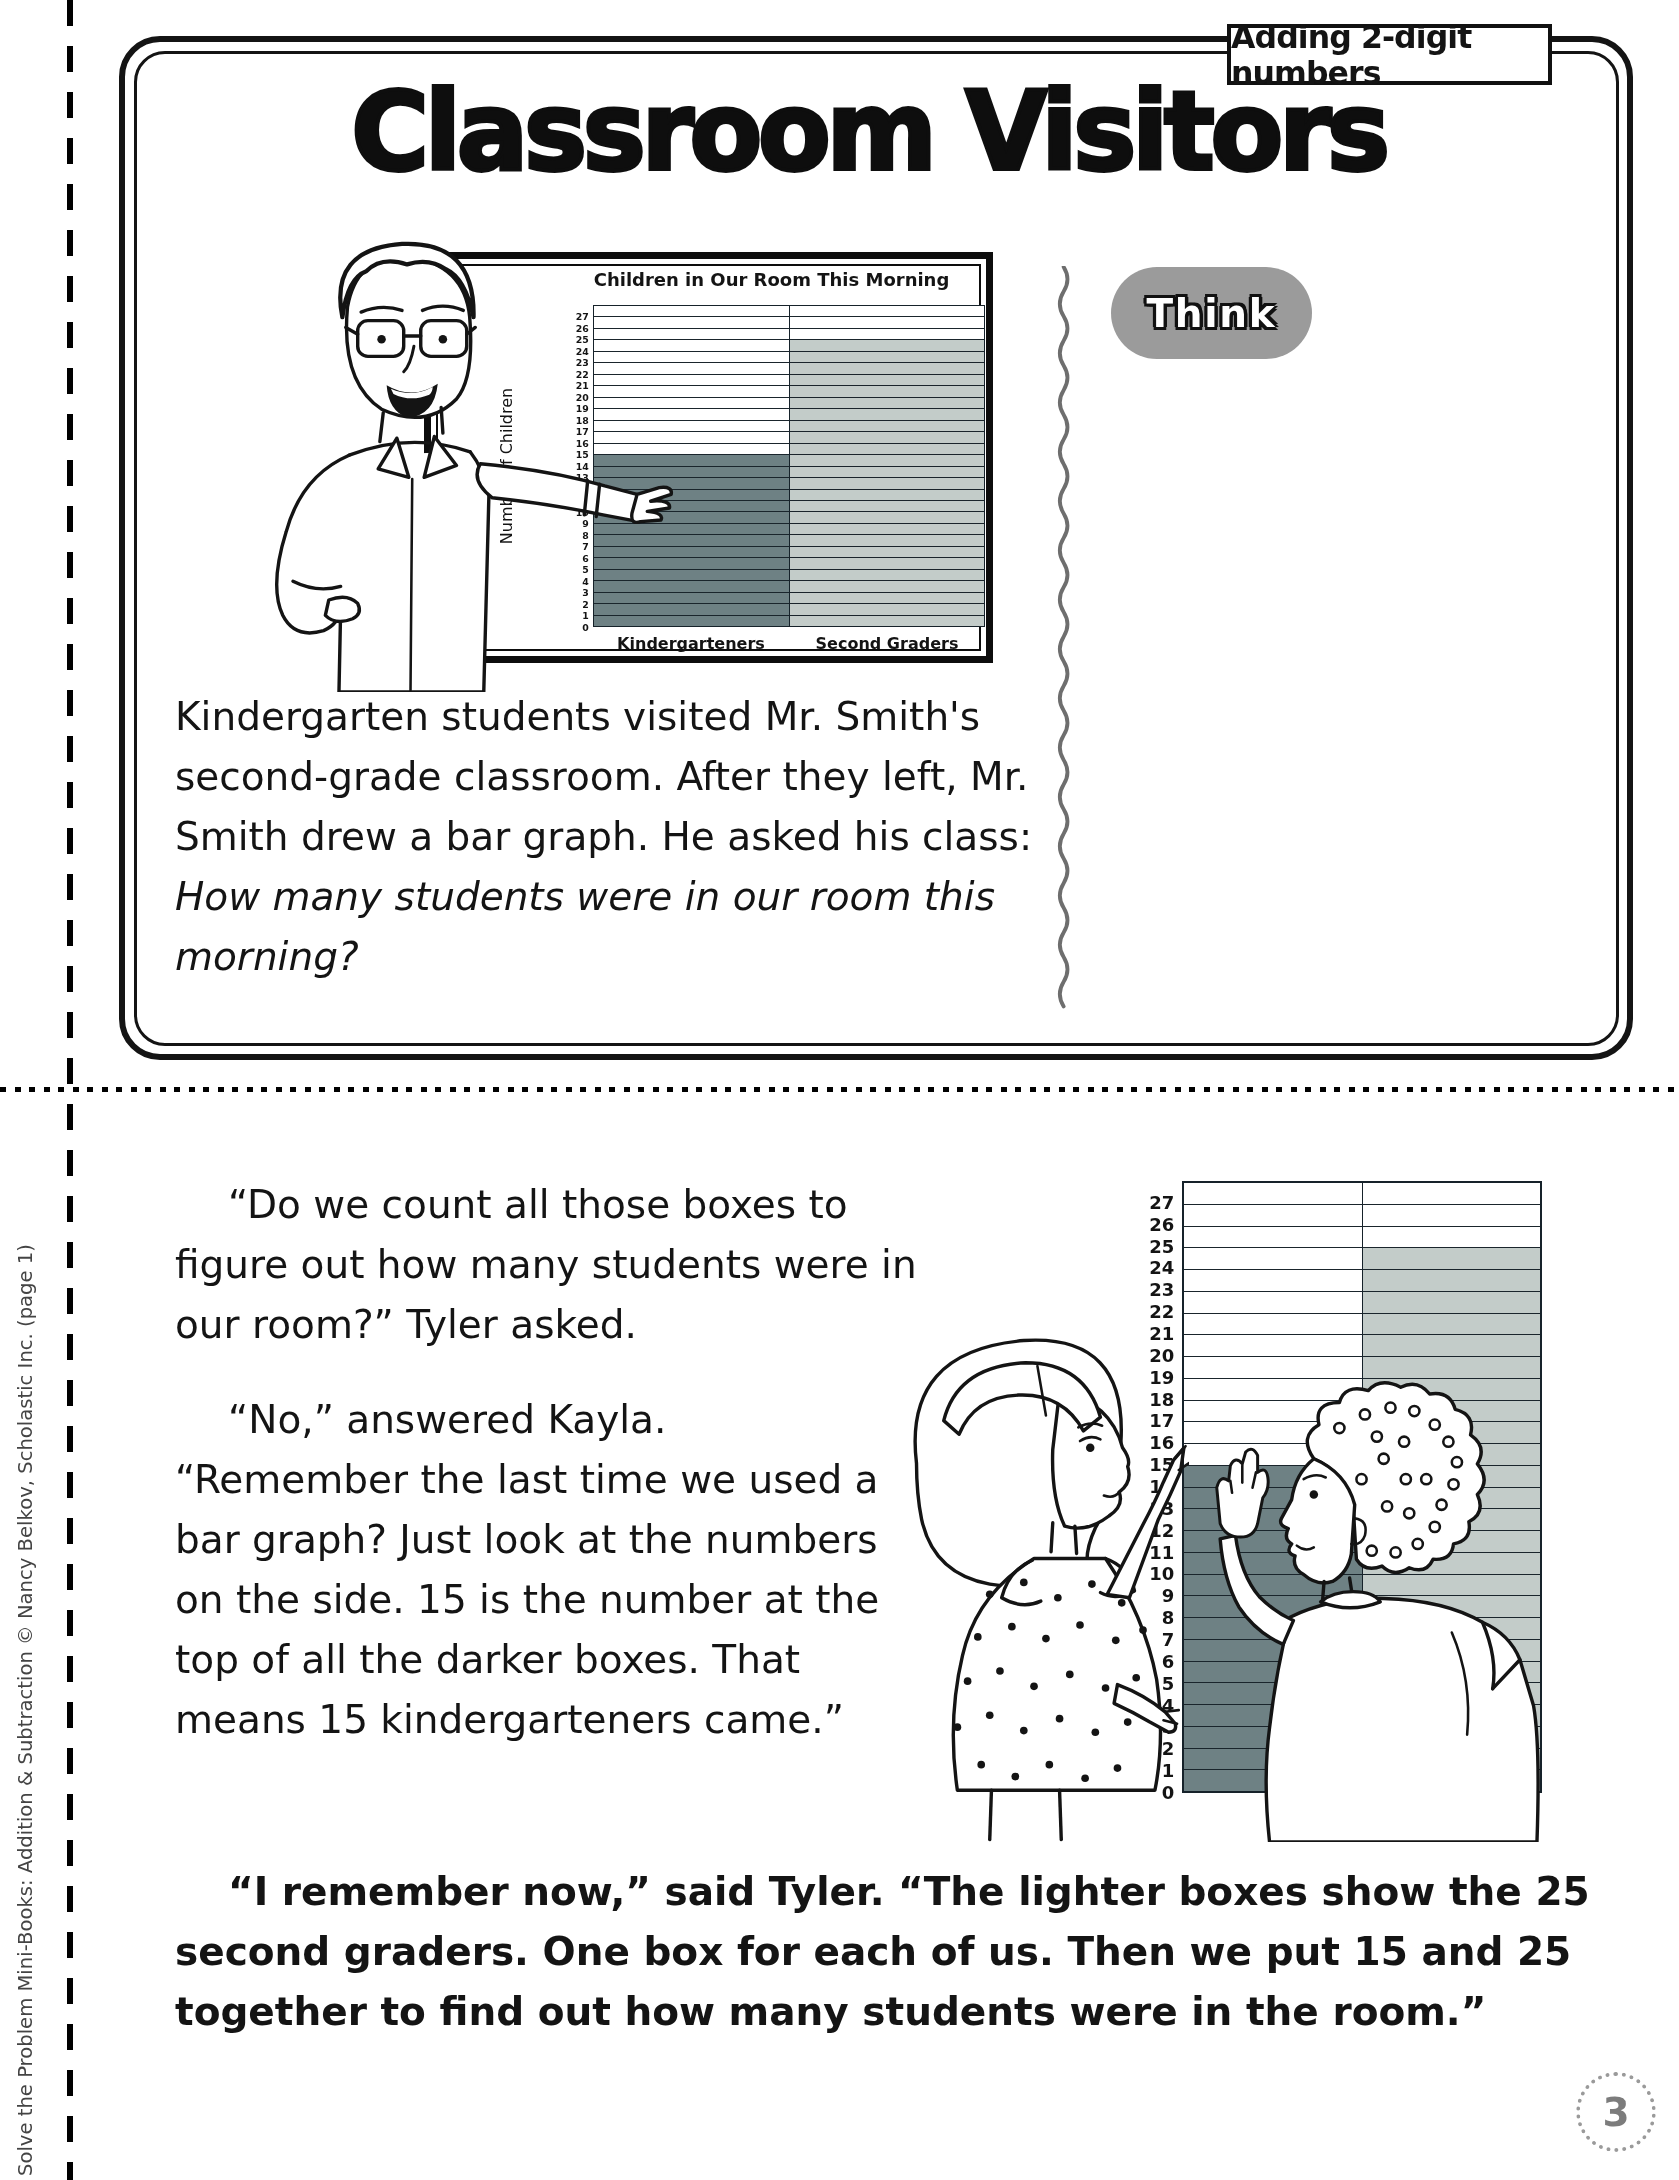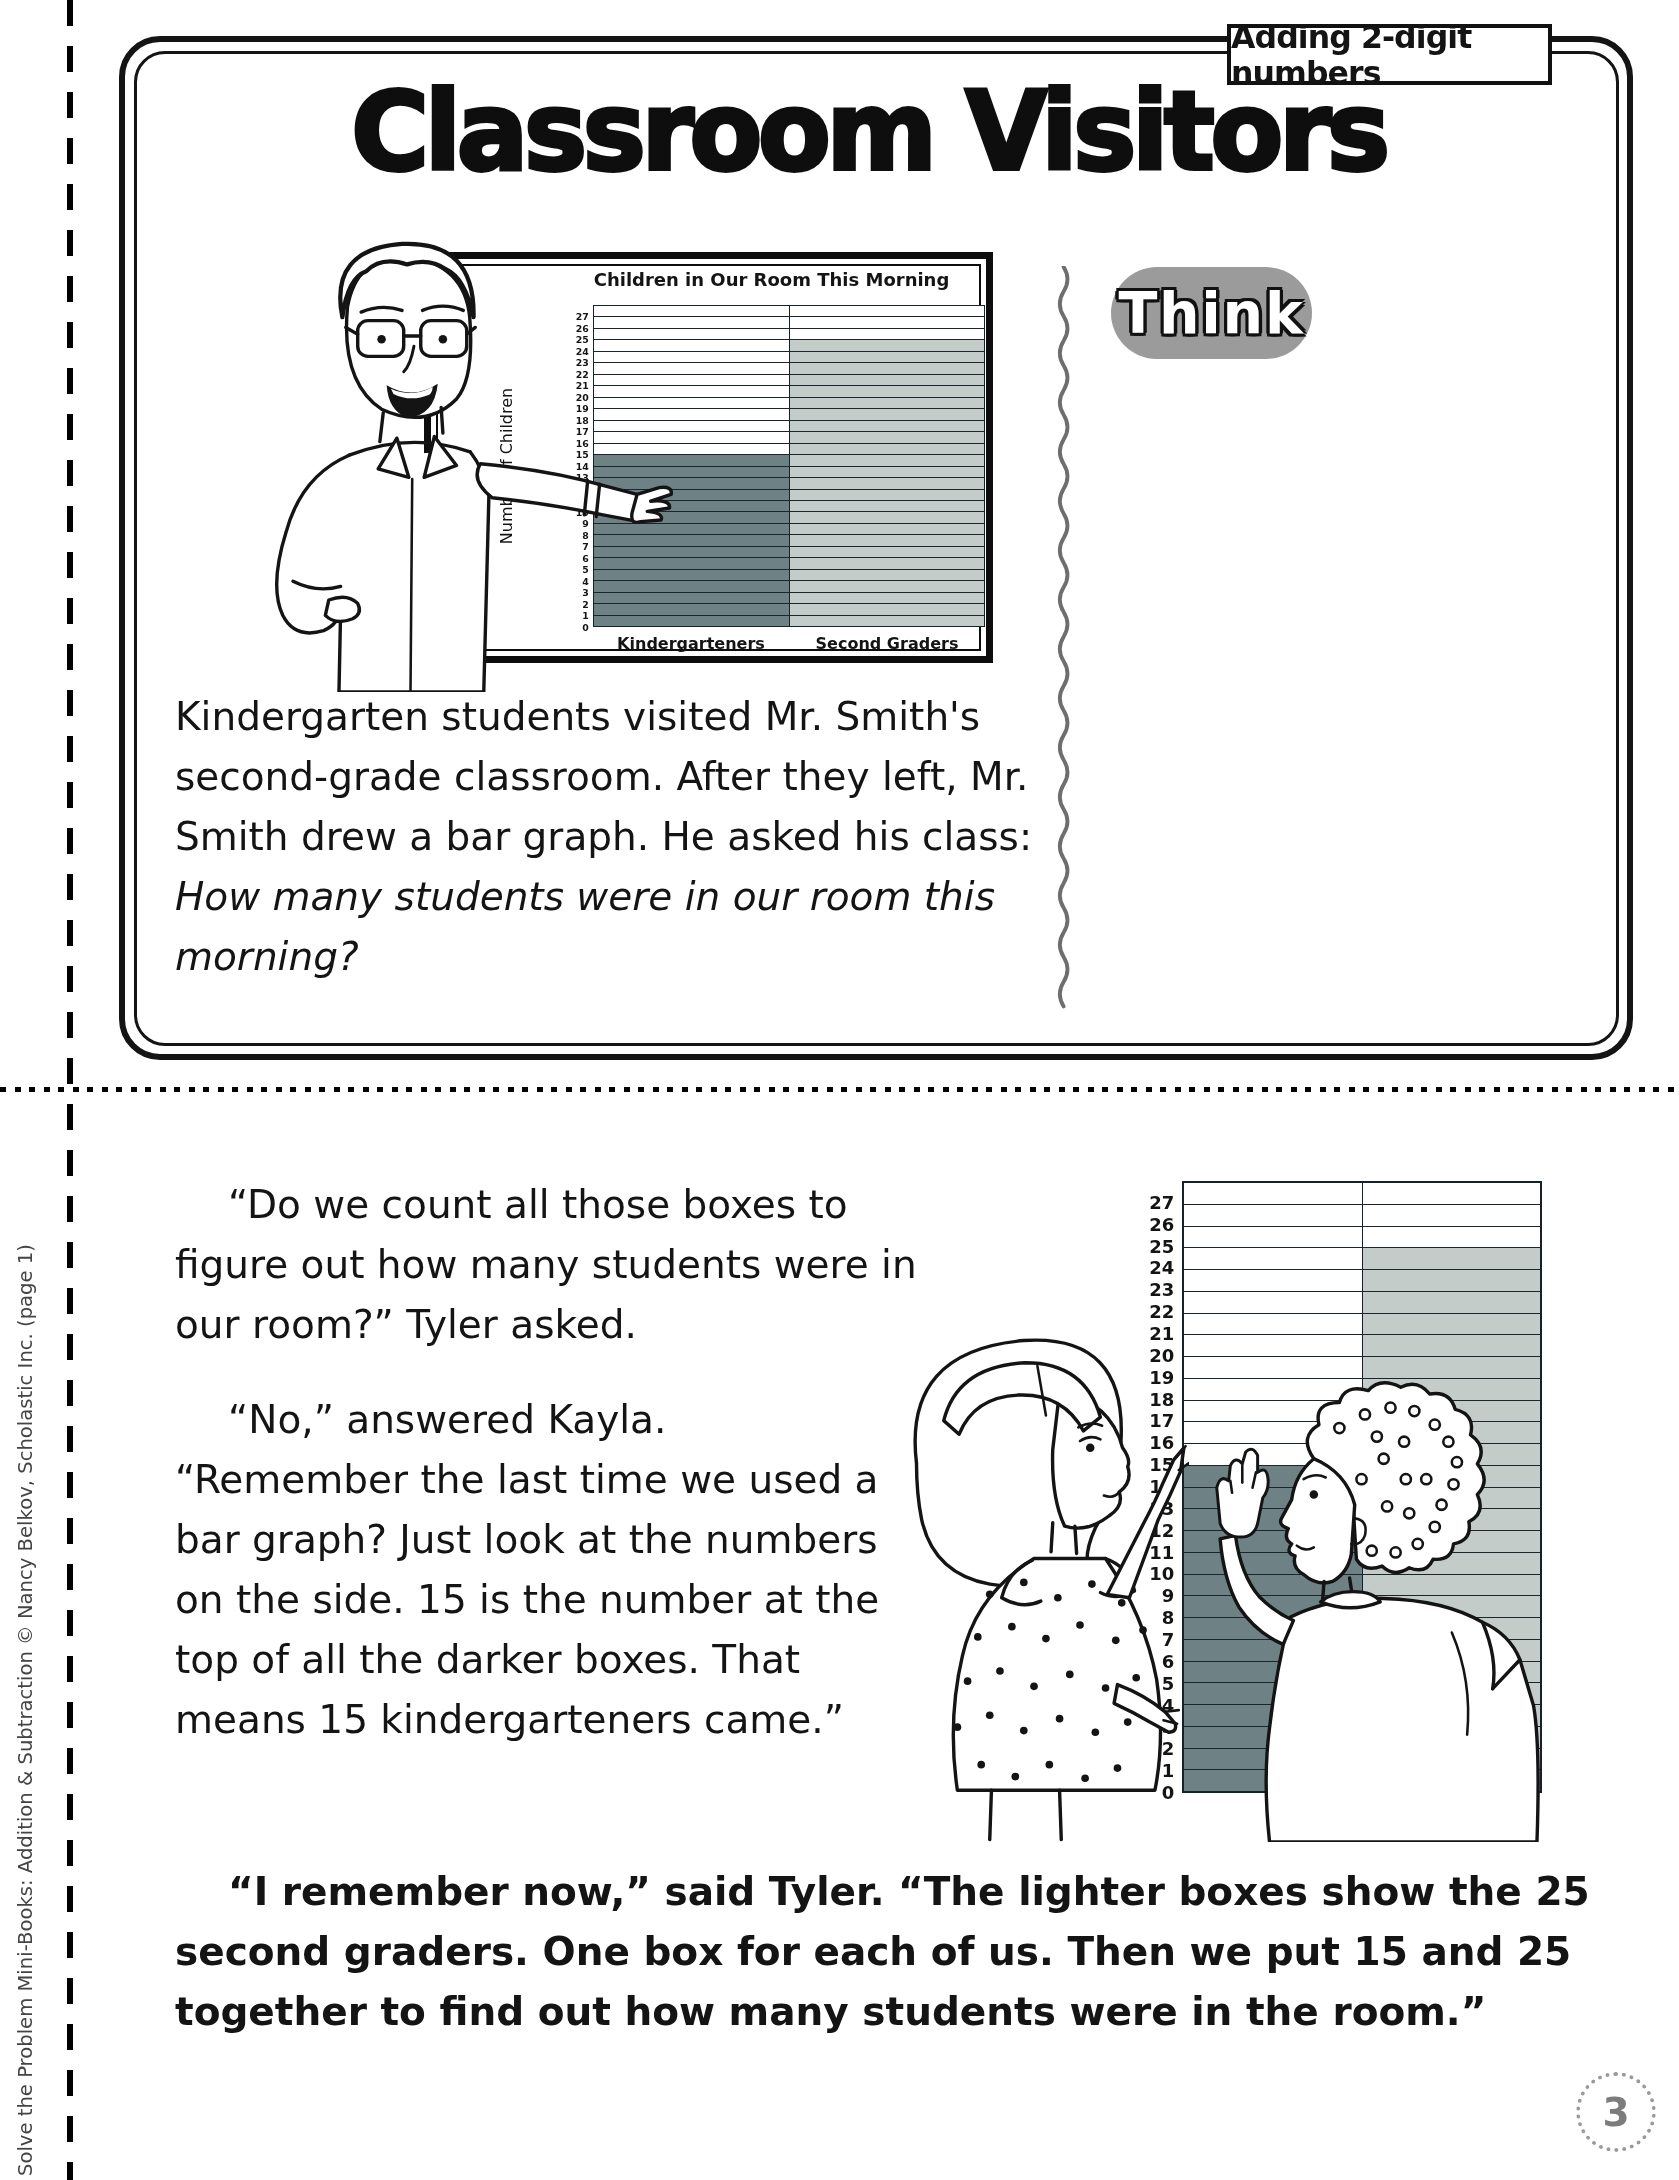--- a/index.html
+++ b/index.html
@@ -63,21 +63,21 @@
   .teacher-svg{position:absolute;left:126px;top:215px;z-index:3;}
   .girl-svg{position:absolute;left:862px;top:1313px;z-index:3;}
   .boy-svg{position:absolute;left:1186px;top:1377px;z-index:4;}
 
   
   .story{position:absolute;left:175px;top:687px;width:860px;font-size:39px;line-height:60px;}
   .story .it{font-style:italic;}
   .wavy{position:absolute;left:1056px;top:266px;z-index:1;}
   .think-pill{position:absolute;left:1111px;top:267px;width:201px;height:92px;border-radius:46px;
       background:#9b9b9b;display:flex;align-items:center;justify-content:center;}
-  .think-label{font-size:57px;font-weight:bold;color:#fff;letter-spacing:1.7px;
+  .think-label{font-size:39px;font-weight:bold;color:#fff;letter-spacing:1.7px;
       text-shadow:-2.6px -2.6px 0 #111,2.6px -2.6px 0 #111,-2.6px 2.6px 0 #111,2.6px 2.6px 0 #111,
                   -3.4px 0 0 #111,3.4px 0 0 #111,0 -3.4px 0 #111,0 3.4px 0 #111;}
   .bullets{position:absolute;left:1104px;top:390px;width:443px;list-style:none;margin:0;padding:0;}
   .bullets li{display:flex;gap:17px;margin-bottom:32px;font-size:41px;line-height:54px;}
   .bullets .dot{width:14.5px;height:14.5px;border-radius:50%;background:#111;margin-top:19.6px;flex:none;}
 
   .para{position:absolute;font-size:39px;line-height:60px;text-indent:53px;}
   .para1{left:175px;top:1175px;width:767px;}
   .para2{left:175px;top:1390px;width:707px;}
   .para3{left:175px;top:1862px;width:1448px;font-weight:bold;}

